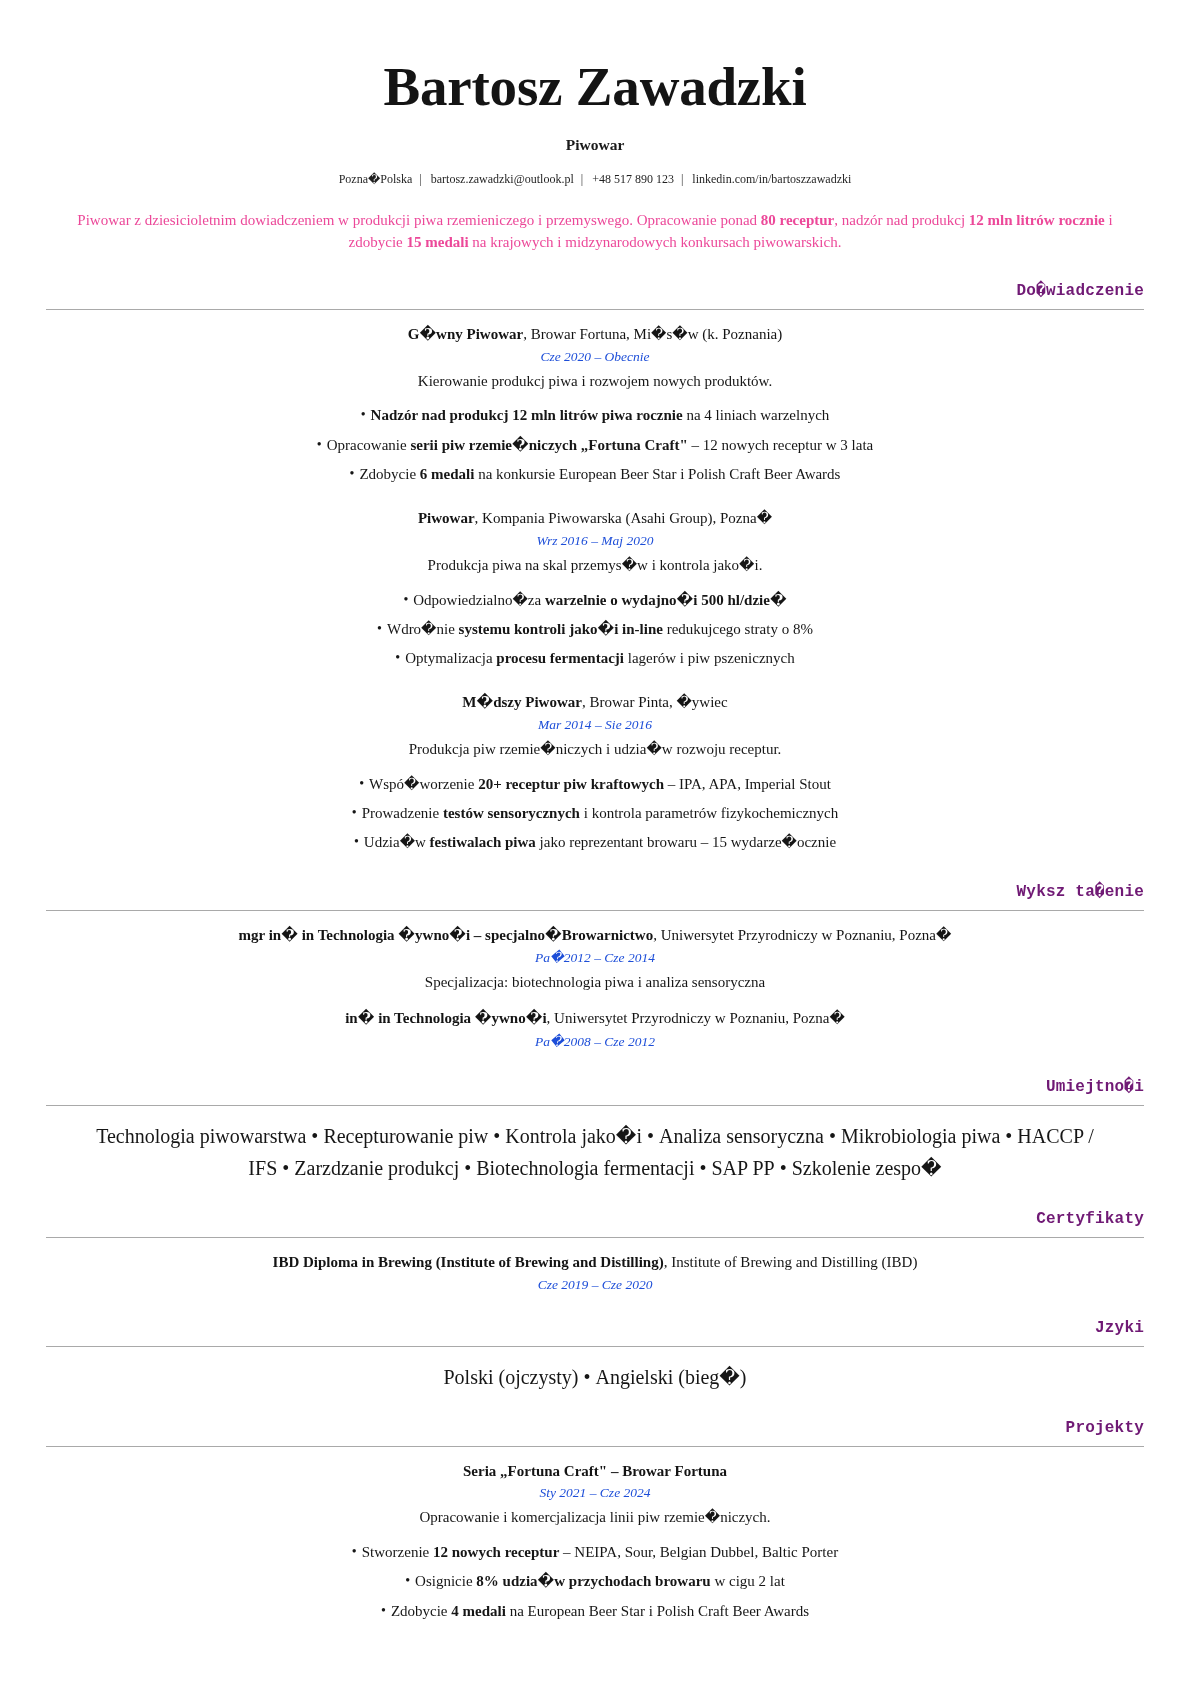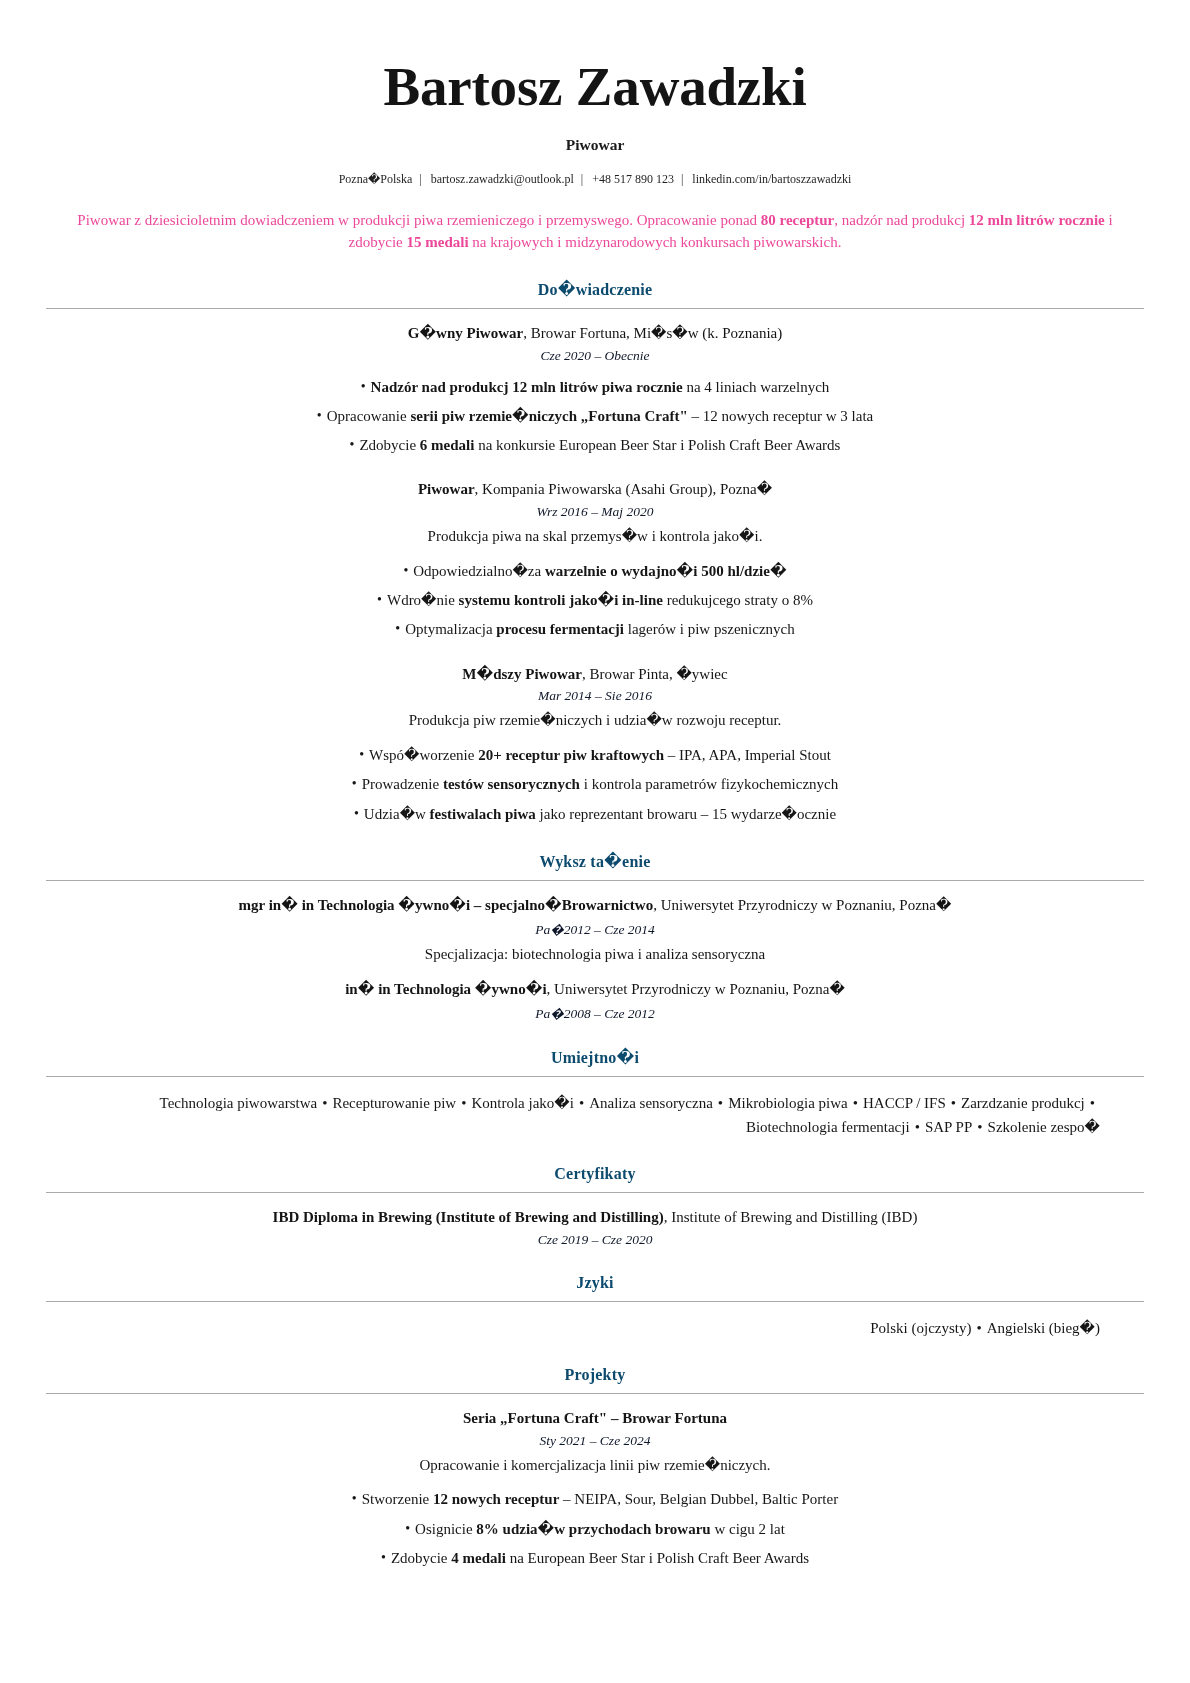--- a/index.html
+++ b/index.html
@@ -57,26 +57,27 @@
     line-height: 1.5;
     margin: 21px auto 0 auto;
     width: 1040px;
     color: #ec4899;
   }
   .summary b { font-weight: 700; }
 
   
   .section { margin-top: 26px; }
   .section-title {
-    text-align: center;
+    text-align: right;
     font-size: 16px;
     font-weight: 700;
-    color: #0c4a6e;
+    color: #701a75;
     margin: 0 0 9px 0;
     letter-spacing: 0.2px;
+    font-family: Liberation Mono, monospace;
   }
   .rule {
     height: 0;
     border-top: 1.5px solid #a9a9a9;
     margin: 0 0 14px 0;
   }
 
   
   .entry { margin-bottom: 14px; }
   .entry-head {
@@ -84,22 +85,21 @@
     font-size: 15px;
     line-height: 1.45;
     color: #141414;
   }
   .entry-head b { font-weight: 700; }
   .entry-date {
     text-align: center;
     font-style: italic;
     font-size: 13.5px;
     margin-top: 3px;
-    color: #0f172a;
-    font-family: Liberation Serif, serif;
+    color: #1d4ed8;
   }
   .entry-desc {
     text-align: center;
     font-size: 15px;
     margin-top: 6px;
     color: #161616;
     line-height: 1.45;
   }
   .bullets {
     list-style: none;
@@ -118,22 +118,22 @@
   .bullets li .dot {
     display: inline-block;
     margin-right: 5px;
     font-size: 14px;
     vertical-align: 1px;
   }
   .bullets li b { font-weight: 700; }
 
   
   .inline-list {
-    text-align: right;
-    font-size: 15px;
+    text-align: center;
+    font-size: 20px;
     line-height: 1.6;
     color: #161616;
     width: 1010px;
     margin: 0 auto;
   }
   .inline-list .bullet-sep {
     display: inline-block;
     padding: 0 5px;
   }
 
@@ -164,20 +164,21 @@
 
   <div class="section">
     <div class="section-title">Do�wiadczenie</div>
     <div class="rule"></div>
 
     <div class="entry">
       <div class="entry-head">
         <b>G�wny Piwowar</b><span>, Browar Fortuna, Mi�s�w (k. Poznania)</span>
       </div>
       <div class="entry-date">Cze 2020 – Obecnie</div>
+      <div class="entry-desc">Kierowanie produkcj piwa i rozwojem nowych produktów.</div>
       <ul class="bullets">
         <li><span class="dot">•</span><b>Nadzór nad produkcj 12 mln litrów piwa rocznie</b><span> na 4 liniach warzelnych</span></li>
         <li><span class="dot">•</span><span>Opracowanie </span><b>serii piw rzemie�niczych „Fortuna Craft"</b><span> – 12 nowych receptur w 3 lata</span></li>
         <li><span class="dot">•</span><span>Zdobycie </span><b>6 medali</b><span> na konkursie European Beer Star i Polish Craft Beer Awards</span></li>
       </ul>
     </div>
 
     <div class="spacer-sm"></div>
 
     <div class="entry">

